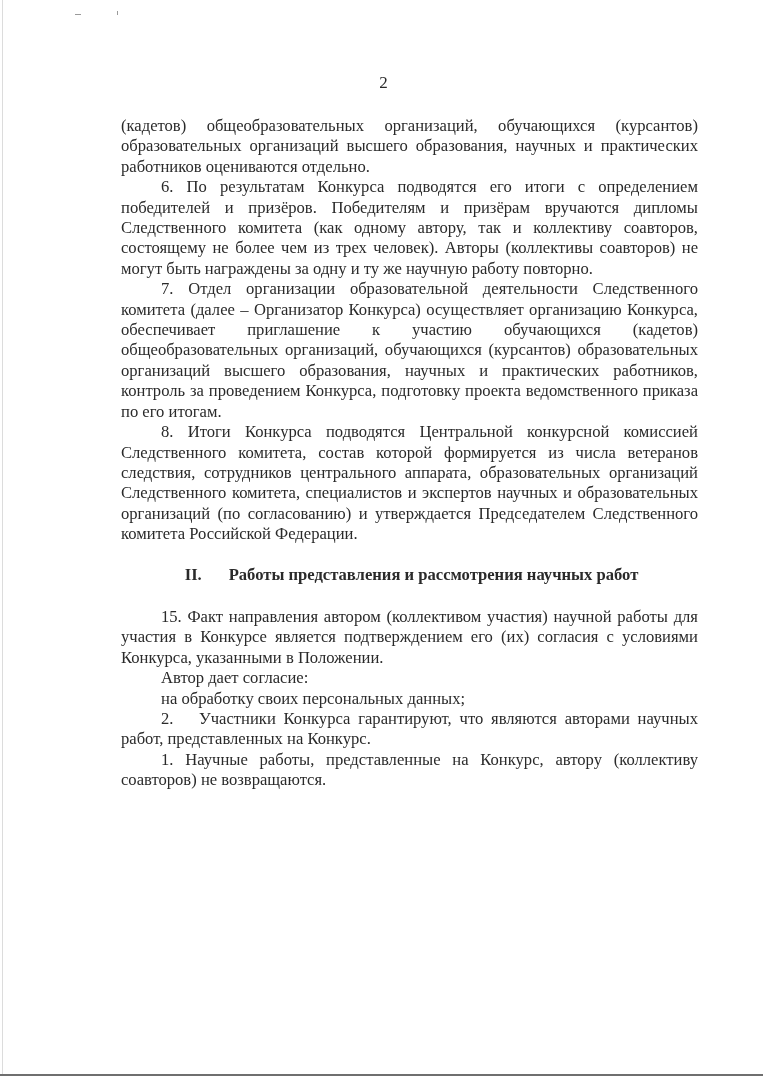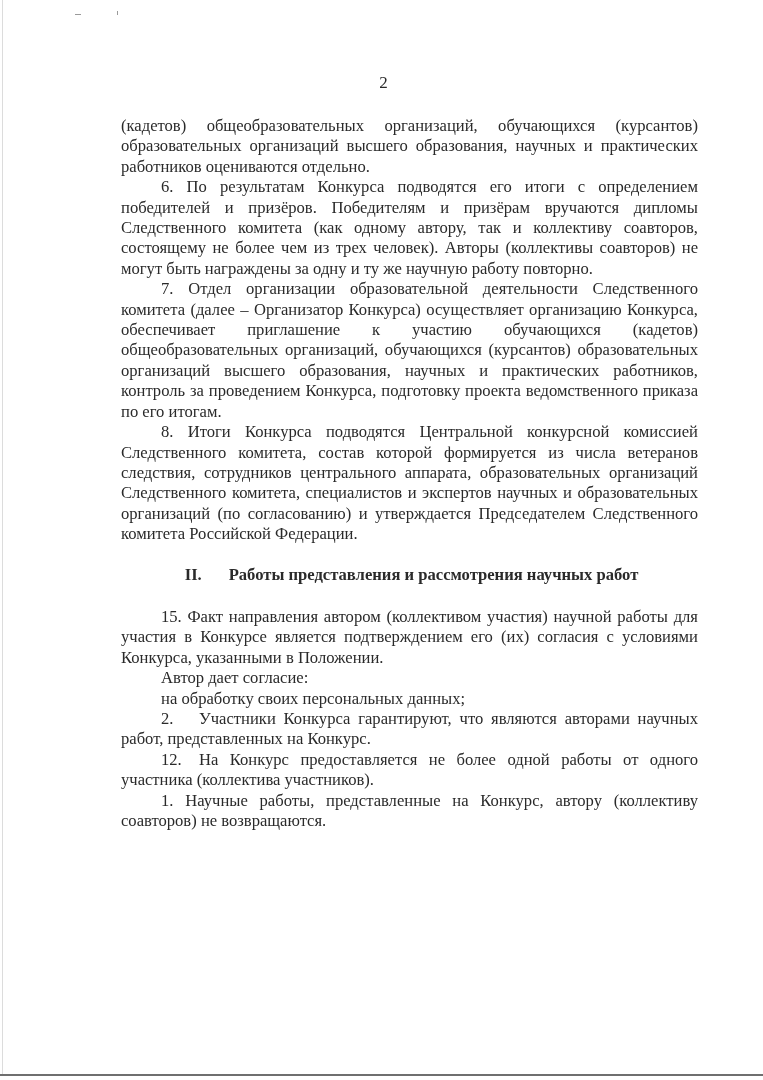--- a/index.html
+++ b/index.html
@@ -108,20 +108,19 @@
   <div class="heading"><span class="num">II.</span><span>Работы представления и рассмотрения научных работ</span></div>
 
 
   <p class="p"><span class="num">15.</span> <span>Факт направления автором (коллективом участия) научной работы для участия в Конкурсе является подтверждением его (их) согласия с условиями Конкурса, указанными в Положении.</span></p>
 
   <p class="p plain">Автор дает согласие:</p>
   <p class="p plain">на обработку своих персональных данных;</p>
 
   <p class="p"><span class="num wide">2.</span><span>Участники Конкурса гарантируют, что являются авторами научных работ, представленных на Конкурс.</span></p>
 
-  <p class="p"><span class="num wide">12.</span><span>На Конкурс предоставляется не более одной работы от одного участника (коллектива участников).</span></p>
 
 
   <p class="p"><span class="num">1.</span> <span>Научные работы, представленные на Конкурс, автору (коллективу соавторов) не возвращаются.</span></p>
 
 </div>
 
 <div class="bottom-edge"></div>
 
 </body></html>

